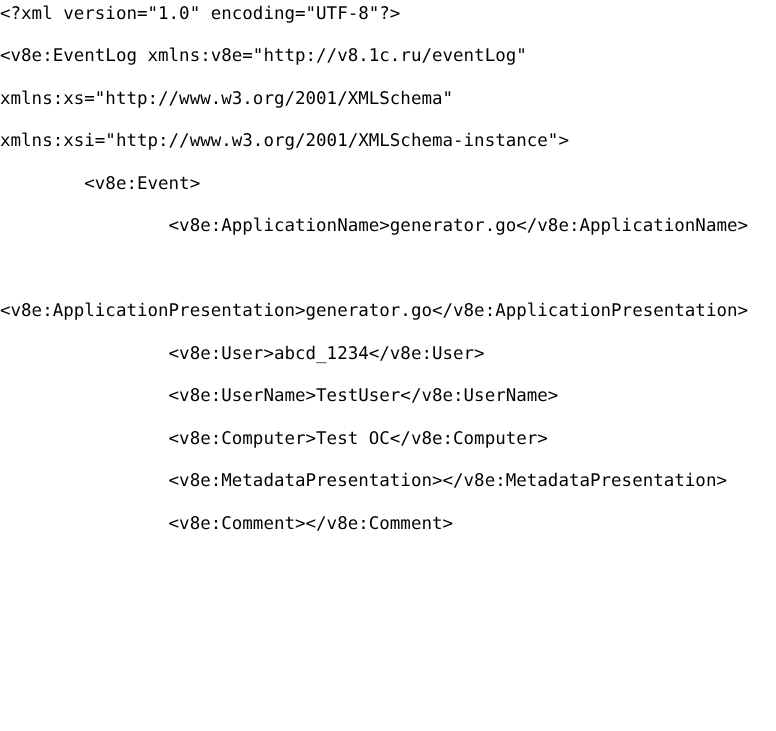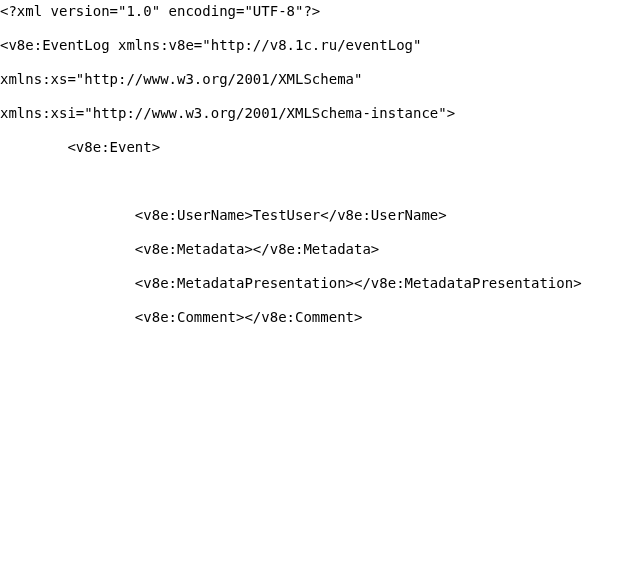--- a/index.html
+++ b/index.html
@@ -41,23 +41,26 @@
   }
 </style>
 </head>
 <body>
 
 <pre id="xml-document"><span class="xml-line">&lt;?xml version="1.0" encoding="UTF-8"?&gt;</span>
 <span class="xml-line">&lt;v8e:EventLog xmlns:v8e="http://v8.1c.ru/eventLog"</span>
 <span class="xml-line">xmlns:xs="http://www.w3.org/2001/XMLSchema"</span>
 <span class="xml-line">xmlns:xsi="http://www.w3.org/2001/XMLSchema-instance"&gt;</span>
 <span class="xml-line">	&lt;v8e:Event&gt;</span>
+<span class="xml-line">		&lt;v8e:ApplicationName&gt;generator.go&lt;/v8e:ApplicationName&gt;</span>
 <span class="xml-line"></span>
+<span class="xml-line">&lt;v8e:ApplicationPresentation&gt;generator.go&lt;/v8e:ApplicationPresentation&gt;</span>
+<span class="xml-line">		&lt;v8e:User&gt;abcd_1234&lt;/v8e:User&gt;</span>
 <span class="xml-line">		&lt;v8e:UserName&gt;TestUser&lt;/v8e:UserName&gt;</span>
-<span class="xml-line">		&lt;v8e:Metadata&gt;&lt;/v8e:Metadata&gt;</span>
+<span class="xml-line">		&lt;v8e:Computer&gt;Test ОС&lt;/v8e:Computer&gt;</span>
 <span class="xml-line">		&lt;v8e:MetadataPresentation&gt;&lt;/v8e:MetadataPresentation&gt;</span>
 <span class="xml-line">		&lt;v8e:Comment&gt;&lt;/v8e:Comment&gt;</span>
 
 
 
 
 
 
 
 

